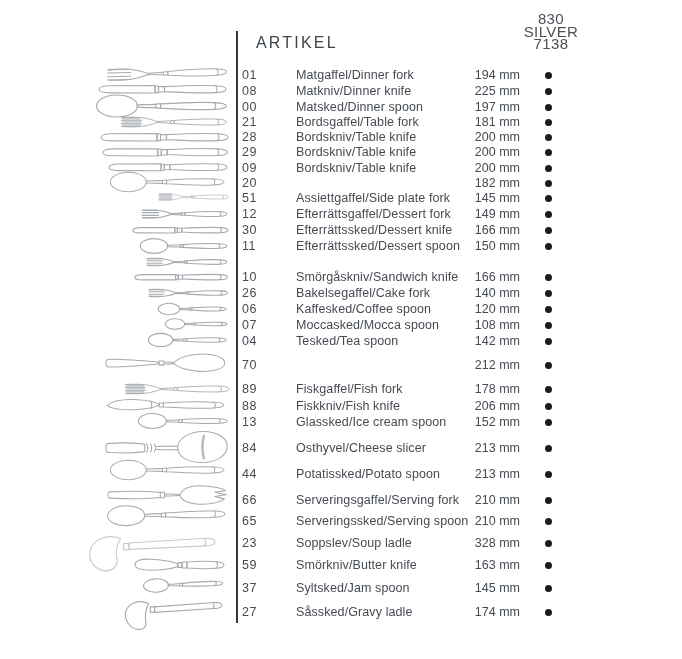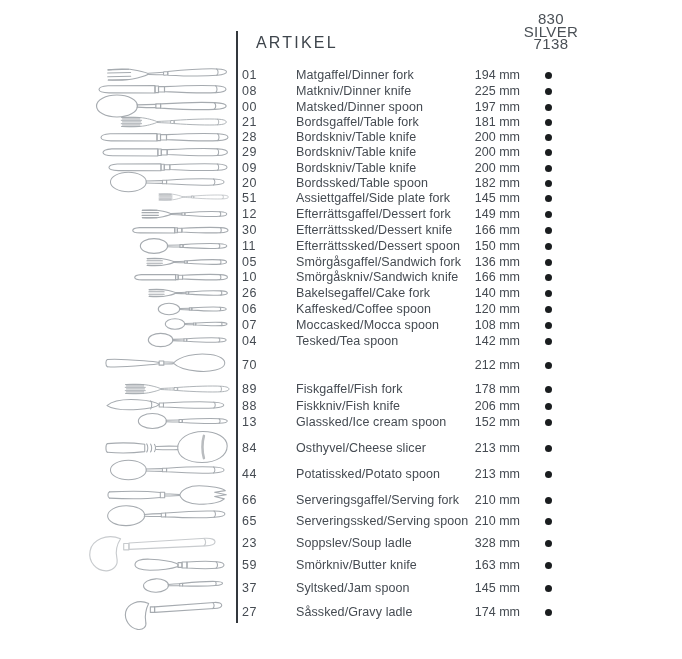--- a/index.html
+++ b/index.html
@@ -188,21 +188,20 @@
       <span class="dot"></span>
     </div>
   <div class="row" style="top:160px">
       <span class="num">09</span>
       <span class="nm">Bordskniv/Table knife</span>
       <span class="len">200 mm</span>
       <span class="dot"></span>
     </div>
   <div class="row" style="top:175px">
       <span class="num">20</span>
-      <span class="nm">Bordssked/Table spoon</span>
       <span class="len">182 mm</span>
       <span class="dot"></span>
     </div>
   <div class="row" style="top:190px">
       <span class="num">51</span>
       <span class="nm">Assiettgaffel/Side plate fork</span>
       <span class="len">145 mm</span>
       <span class="dot"></span>
     </div>
   <div class="row" style="top:206px">
@@ -216,26 +215,20 @@
       <span class="nm">Efterrättssked/Dessert knife</span>
       <span class="len">166 mm</span>
       <span class="dot"></span>
     </div>
   <div class="row" style="top:238px">
       <span class="num">11</span>
       <span class="nm">Efterrättssked/Dessert spoon</span>
       <span class="len">150 mm</span>
       <span class="dot"></span>
     </div>
-  <div class="row" style="top:254px">
-      <span class="num">05</span>
-      <span class="nm">Smörgåsgaffel/Sandwich fork</span>
-      <span class="len">136 mm</span>
-      <span class="dot"></span>
-    </div>
   <div class="row" style="top:269px">
       <span class="num">10</span>
       <span class="nm">Smörgåskniv/Sandwich knife</span>
       <span class="len">166 mm</span>
       <span class="dot"></span>
     </div>
   <div class="row" style="top:285px">
       <span class="num">26</span>
       <span class="nm">Bakelsegaffel/Cake fork</span>
       <span class="len">140 mm</span>

